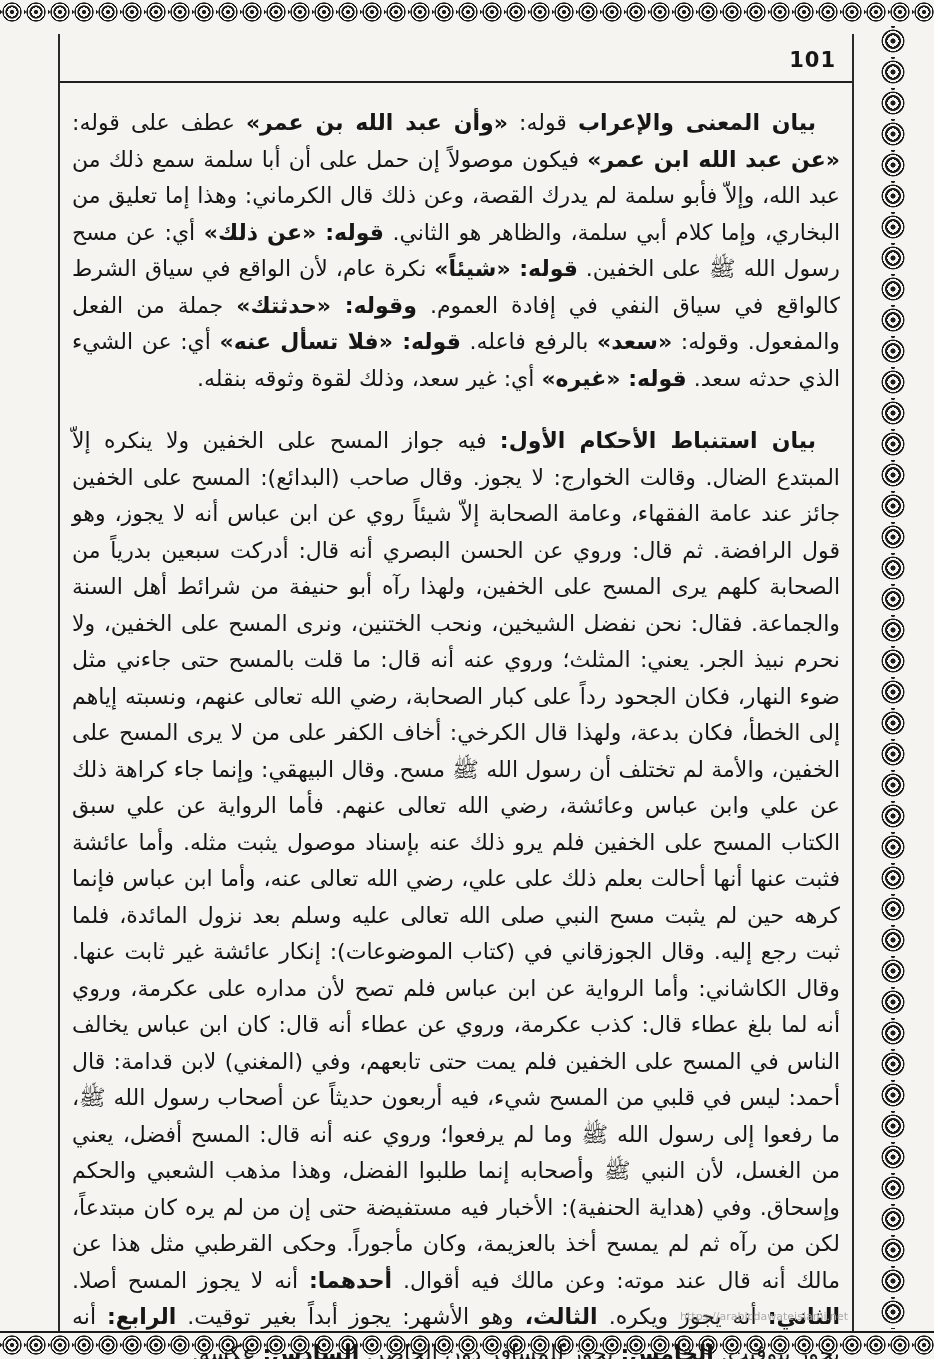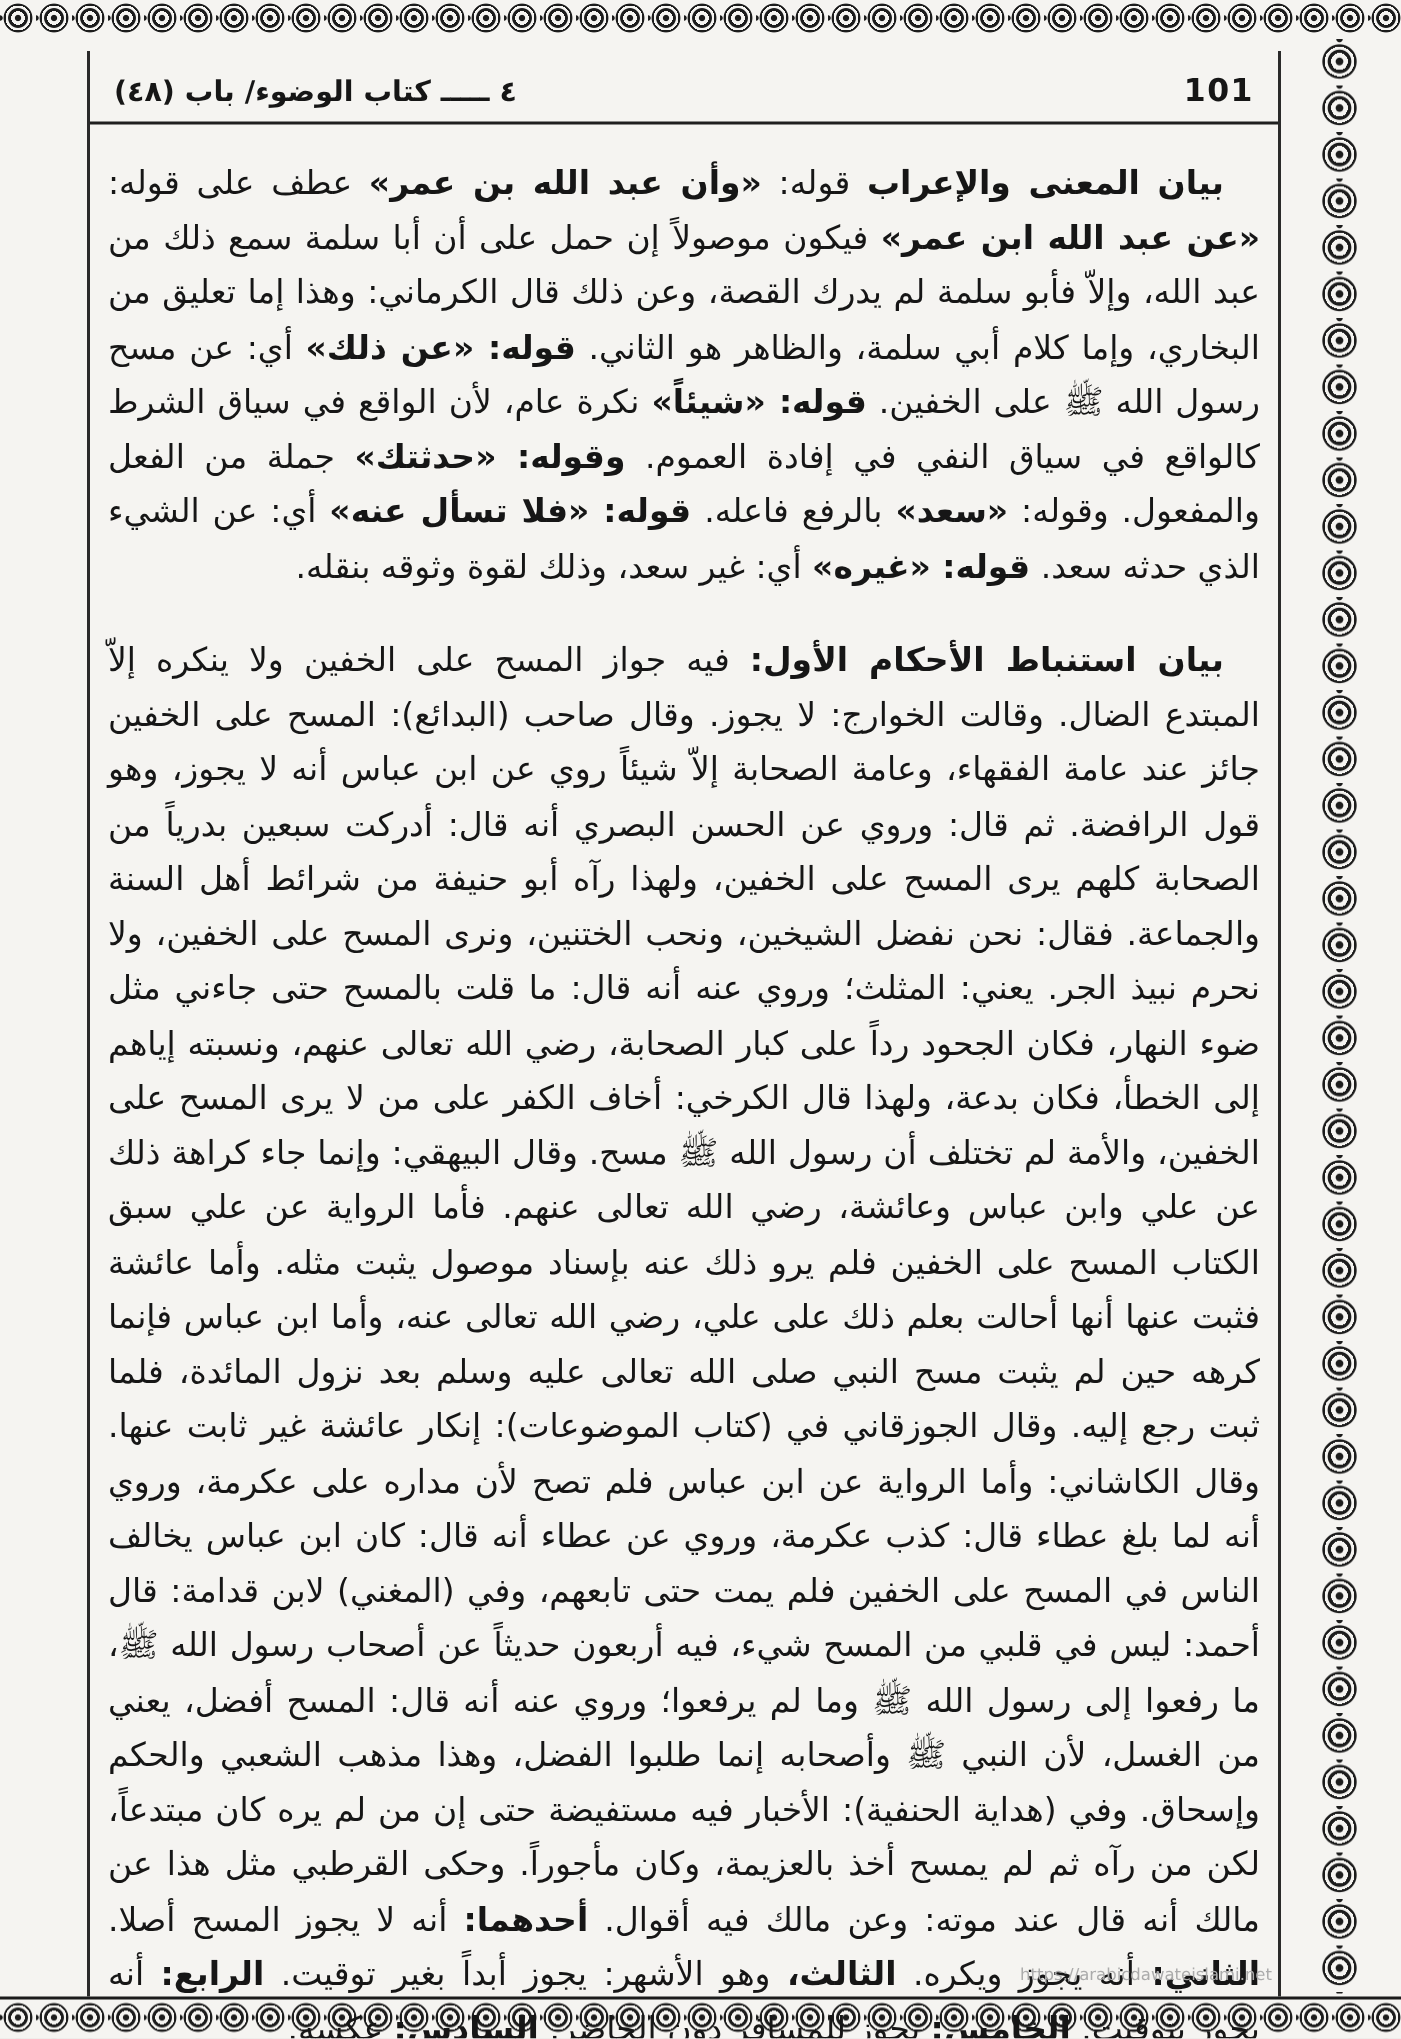--- a/index.html
+++ b/index.html
@@ -77,21 +77,20 @@
 
 <div class="page">
 
   <div class="orn orn-h orn-top"></div>
   <div class="orn orn-h orn-bottom"></div>
   <div class="orn orn-v"></div>
 
   <div class="frame">
     <div class="header-row">
       <div class="page-number">101</div>
-      <div class="chapter-title">٤ ـــــ كتاب الوضوء/ باب (٤٨)</div>
     </div>
     <div class="body-text">
         <p class="para"><span class="seg bold">بيان المعنى والإعراب</span><span class="seg"> قوله: </span><span class="seg bold">«وأن عبد الله بن عمر»</span><span class="seg"> عطف على قوله: </span><span class="seg bold">«عن عبد الله ابن عمر»</span><span class="seg"> فيكون موصولاً إن حمل على أن أبا سلمة سمع ذلك من عبد الله، وإلاّ فأبو سلمة لم يدرك القصة، وعن ذلك قال الكرماني: وهذا إما تعليق من البخاري، وإما كلام أبي سلمة، والظاهر هو الثاني. </span><span class="seg bold">قوله: «عن ذلك»</span><span class="seg"> أي: عن مسح رسول الله ﷺ على الخفين. </span><span class="seg bold">قوله: «شيئاً»</span><span class="seg"> نكرة عام، لأن الواقع في سياق الشرط كالواقع في سياق النفي في إفادة العموم. </span><span class="seg bold">وقوله: «حدثتك»</span><span class="seg"> جملة من الفعل والمفعول. وقوله: </span><span class="seg bold">«سعد»</span><span class="seg"> بالرفع فاعله. </span><span class="seg bold">قوله: «فلا تسأل عنه»</span><span class="seg"> أي: عن الشيء الذي حدثه سعد. </span><span class="seg bold">قوله: «غيره»</span><span class="seg"> أي: غير سعد، وذلك لقوة وثوقه بنقله.</span></p>
         <p class="para"><span class="seg bold">بيان استنباط الأحكام الأول:</span><span class="seg"> فيه جواز المسح على الخفين ولا ينكره إلاّ المبتدع الضال. وقالت الخوارج: لا يجوز. وقال صاحب (البدائع): المسح على الخفين جائز عند عامة الفقهاء، وعامة الصحابة إلاّ شيئاً روي عن ابن عباس أنه لا يجوز، وهو قول الرافضة. ثم قال: وروي عن الحسن البصري أنه قال: أدركت سبعين بدرياً من الصحابة كلهم يرى المسح على الخفين، ولهذا رآه أبو حنيفة من شرائط أهل السنة والجماعة. فقال: نحن نفضل الشيخين، ونحب الختنين، ونرى المسح على الخفين، ولا نحرم نبيذ الجر. يعني: المثلث؛ وروي عنه أنه قال: ما قلت بالمسح حتى جاءني مثل ضوء النهار، فكان الجحود رداً على كبار الصحابة، رضي الله تعالى عنهم، ونسبته إياهم إلى الخطأ، فكان بدعة، ولهذا قال الكرخي: أخاف الكفر على من لا يرى المسح على الخفين، والأمة لم تختلف أن رسول الله ﷺ مسح. وقال البيهقي: وإنما جاء كراهة ذلك عن علي وابن عباس وعائشة، رضي الله تعالى عنهم. فأما الرواية عن علي سبق الكتاب المسح على الخفين فلم يرو ذلك عنه بإسناد موصول يثبت مثله. وأما عائشة فثبت عنها أنها أحالت بعلم ذلك على علي، رضي الله تعالى عنه، وأما ابن عباس فإنما كرهه حين لم يثبت مسح النبي صلى الله تعالى عليه وسلم بعد نزول المائدة، فلما ثبت رجع إليه. وقال الجوزقاني في (كتاب الموضوعات): إنكار عائشة غير ثابت عنها. وقال الكاشاني: وأما الرواية عن ابن عباس فلم تصح لأن مداره على عكرمة، وروي أنه لما بلغ عطاء قال: كذب عكرمة، وروي عن عطاء أنه قال: كان ابن عباس يخالف الناس في المسح على الخفين فلم يمت حتى تابعهم، وفي (المغني) لابن قدامة: قال أحمد: ليس في قلبي من المسح شيء، فيه أربعون حديثاً عن أصحاب رسول الله ﷺ، ما رفعوا إلى رسول الله ﷺ وما لم يرفعوا؛ وروي عنه أنه قال: المسح أفضل، يعني من الغسل، لأن النبي ﷺ وأصحابه إنما طلبوا الفضل، وهذا مذهب الشعبي والحكم وإسحاق. وفي (هداية الحنفية): الأخبار فيه مستفيضة حتى إن من لم يره كان مبتدعاً، لكن من رآه ثم لم يمسح أخذ بالعزيمة، وكان مأجوراً. وحكى القرطبي مثل هذا عن مالك أنه قال عند موته: وعن مالك فيه أقوال. </span><span class="seg bold">أحدهما:</span><span class="seg"> أنه لا يجوز المسح أصلا. </span><span class="seg bold">الثاني:</span><span class="seg"> أنه يجوز ويكره. </span><span class="seg bold">الثالث،</span><span class="seg"> وهو الأشهر: يجوز أبداً بغير توقيت. </span><span class="seg bold">الرابع:</span><span class="seg"> أنه يجوز بتوقيت. </span><span class="seg bold">الخامس:</span><span class="seg"> يجوز للمسافر دون الحاضر. </span><span class="seg bold">السادس:</span><span class="seg"> عكسه.</span></p>
       </div>
   </div>
 
   <div class="watermark">https://arabicdawateislami.net</div>
 
 </div>

